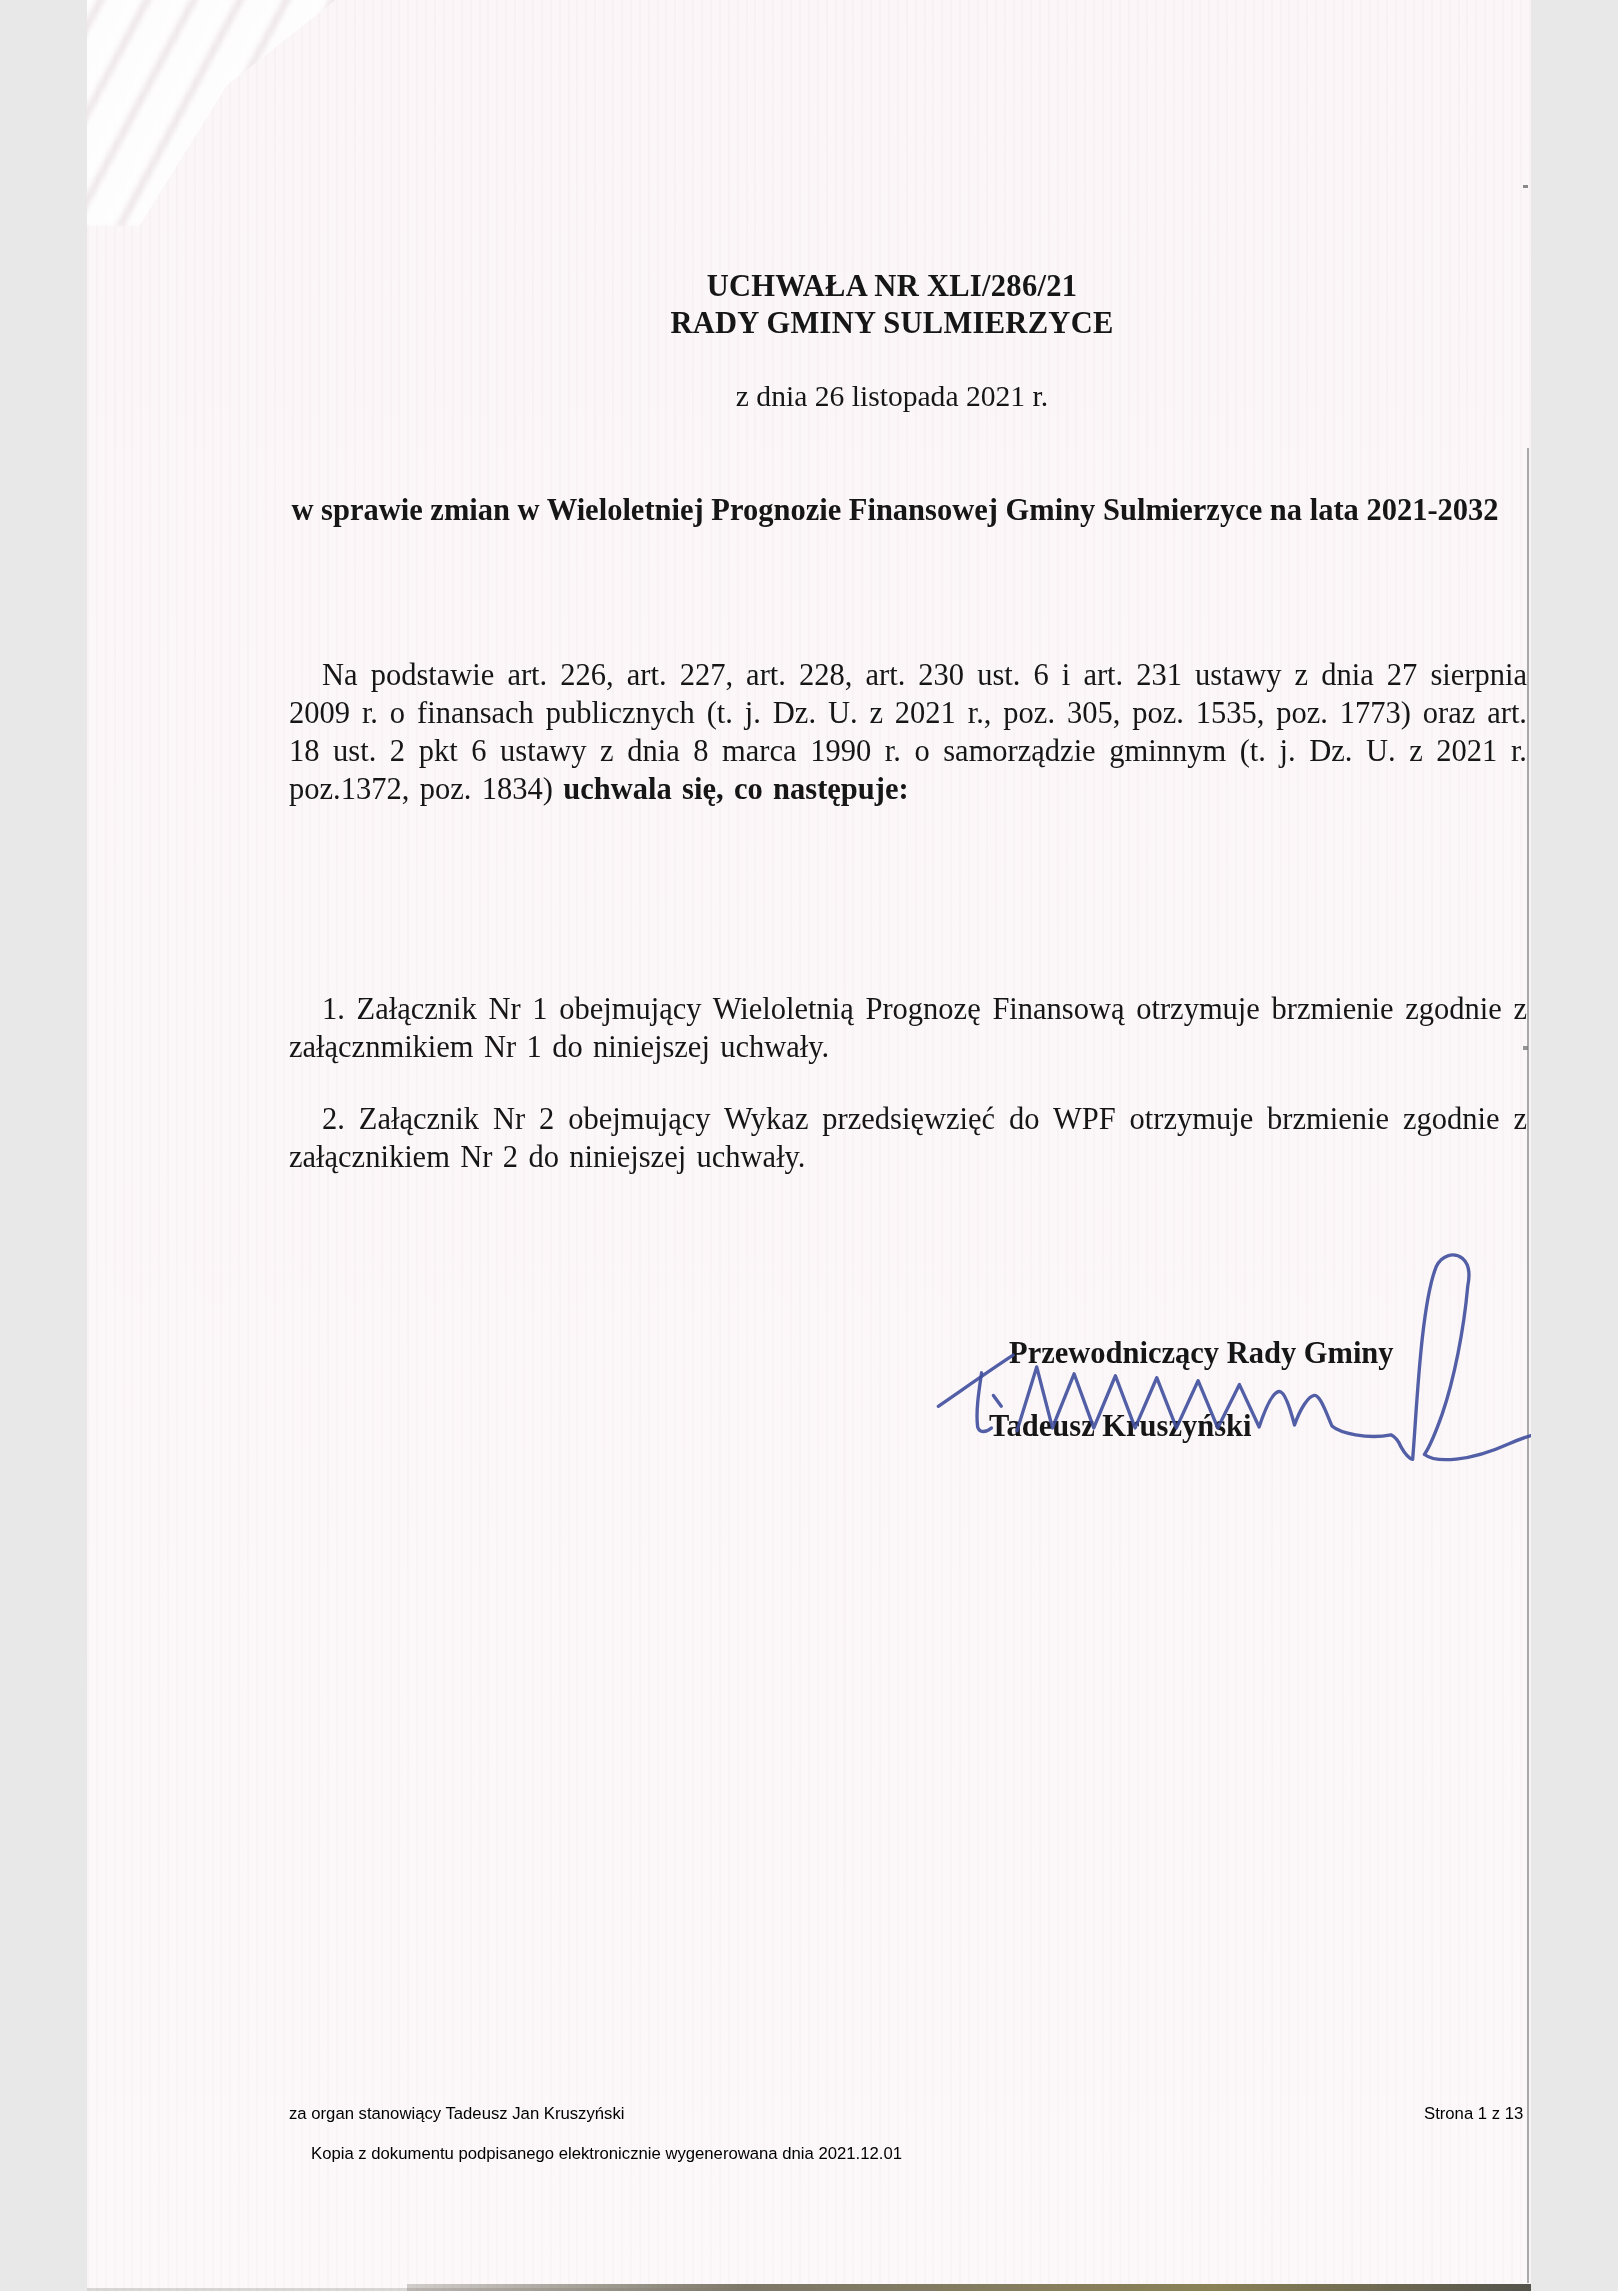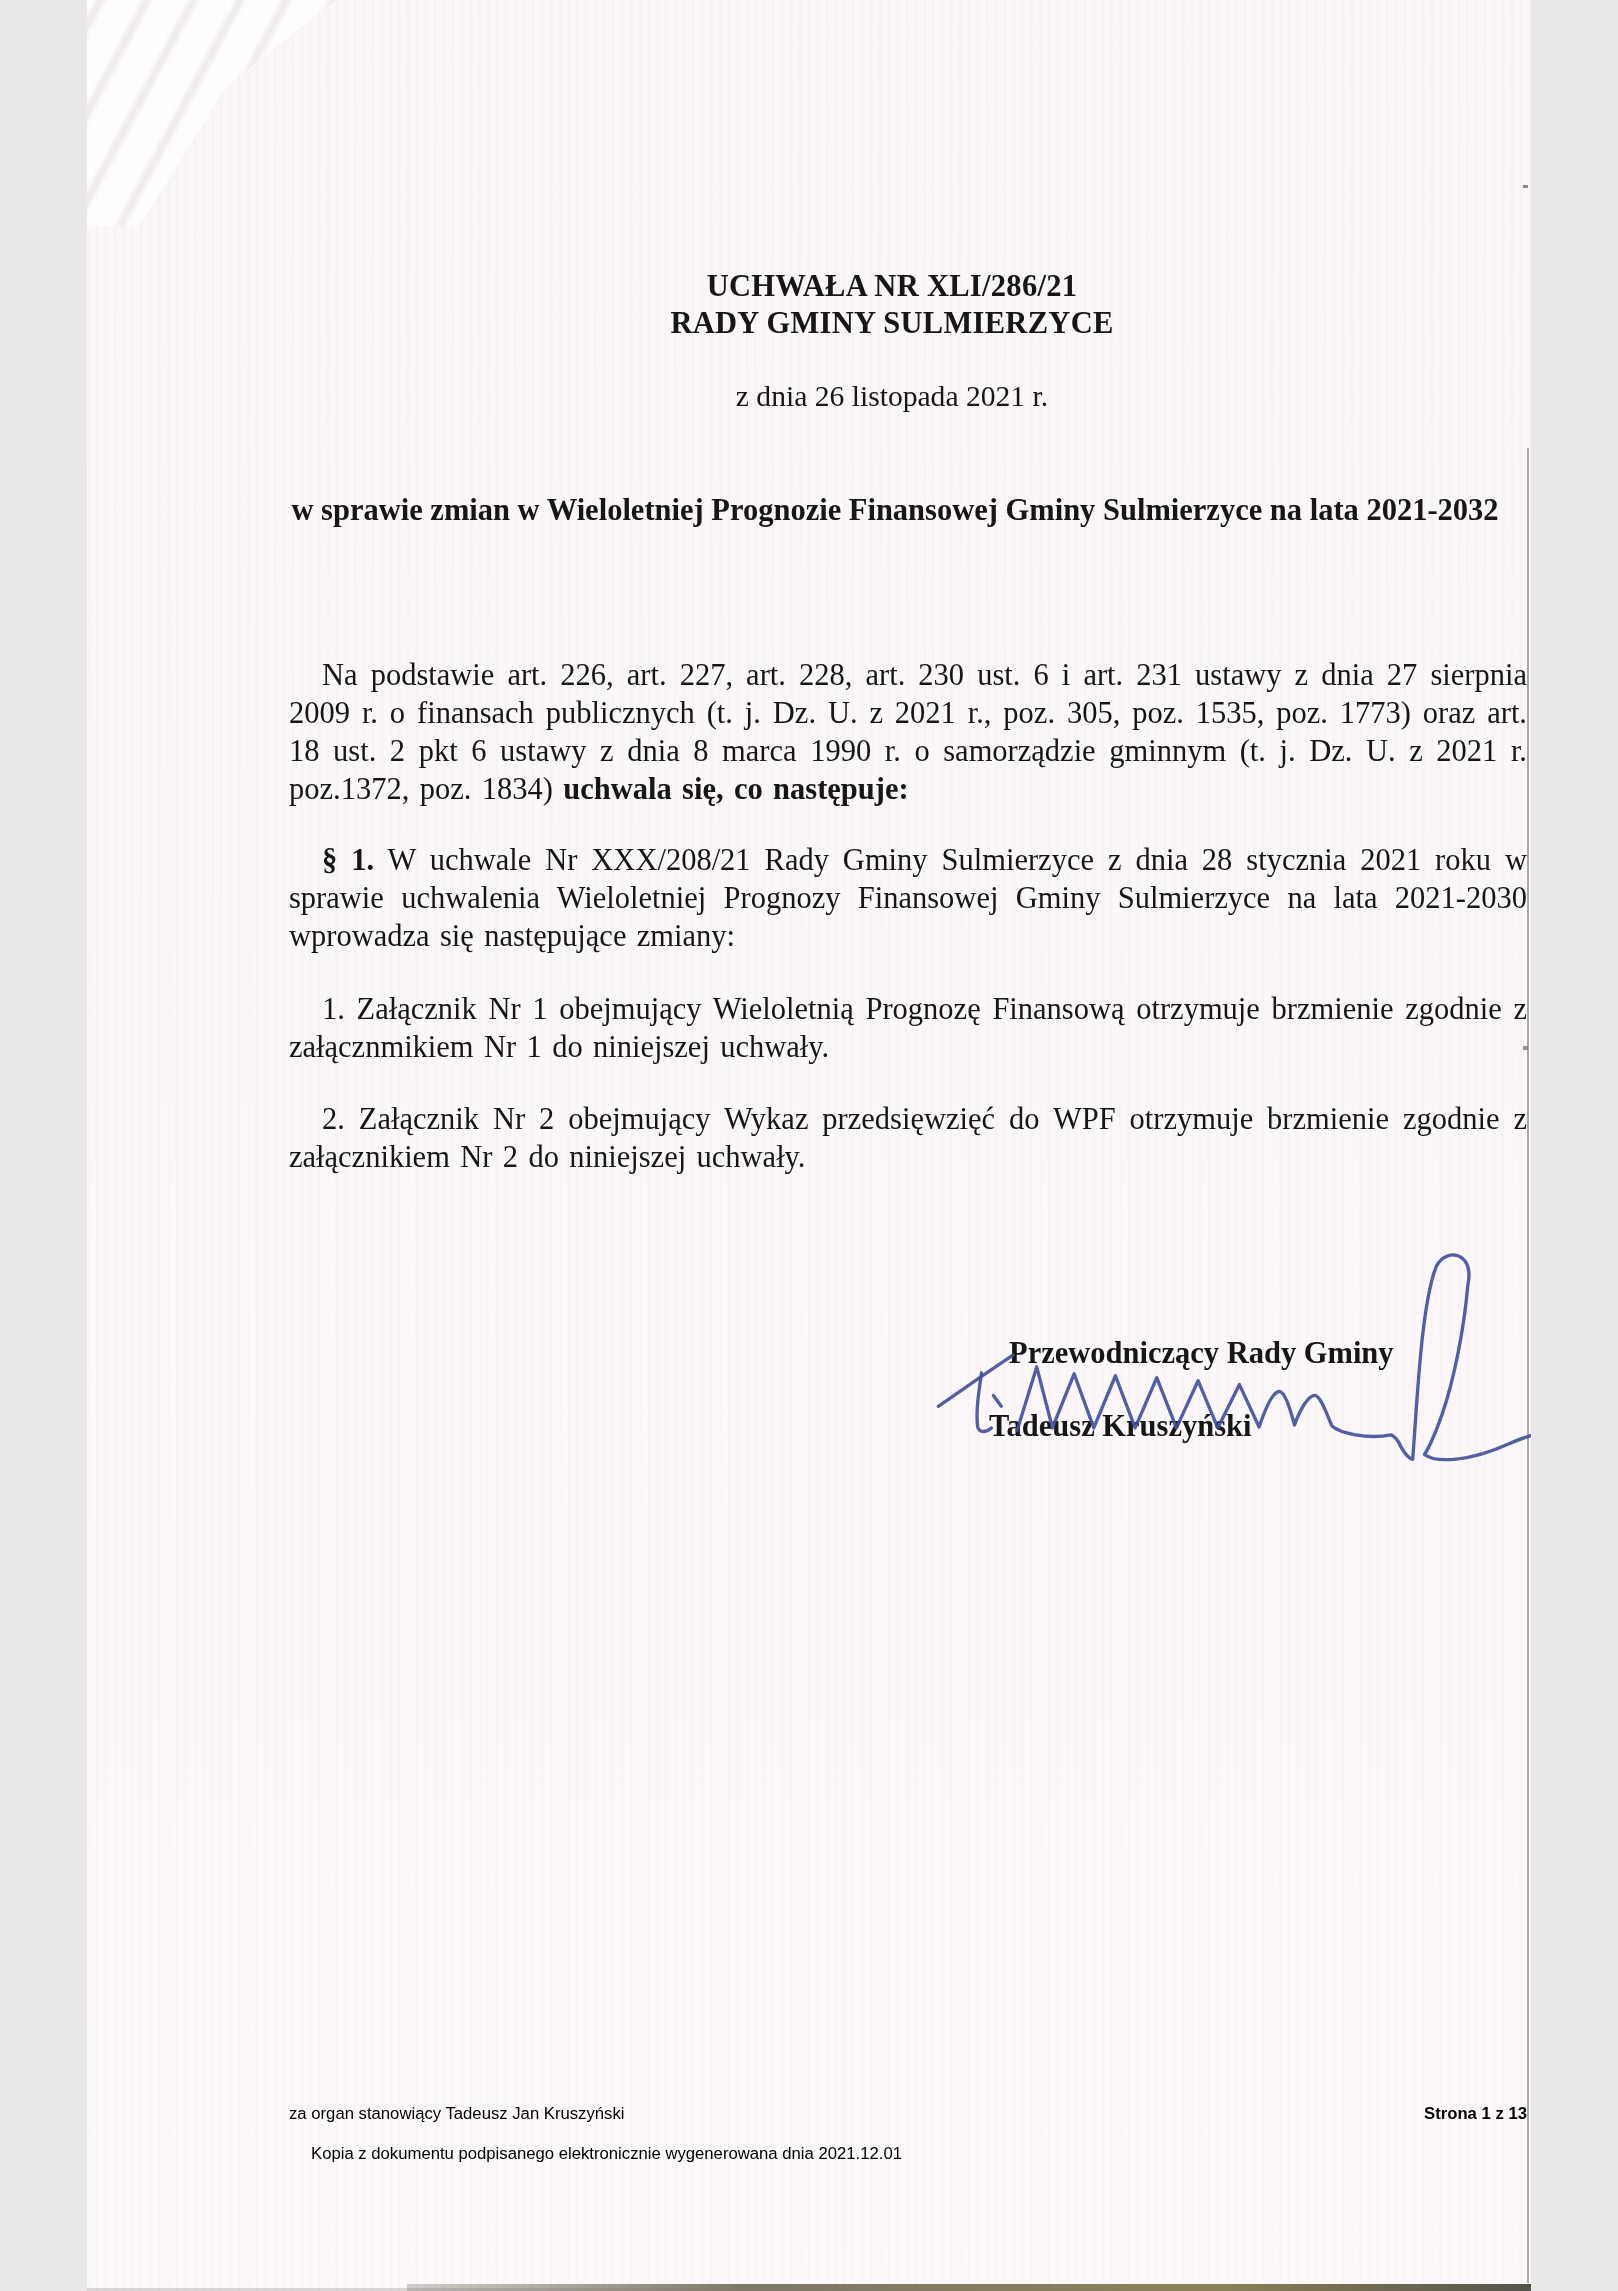--- a/index.html
+++ b/index.html
@@ -112,21 +112,21 @@
     width: 680px; height: 248px;
     z-index: 3;
   }
 
   .footer-left-1, .footer-left-2, .footer-right {
     font-family: "Liberation Sans", "DejaVu Sans", sans-serif;
     font-size: 16.7px; color: #000000; white-space: nowrap;
   }
   .footer-left-1 { top: 2104px; left: 202px; }
   .footer-left-2 { top: 2144px; left: 202px; margin-left: 22px; }
-  .footer-right  { top: 2104px; left: 1337px; font-weight: bold; }
+  .footer-right  { top: 2104px; left: 1337px; }
 </style>
 </head>
 <body>
 
 <div class="page">
 
   <div class="corner-artifact"></div>
   <div class="edge-line-right"></div>
   <div class="edge-tick-1"></div>
   <div class="edge-tick-2"></div>
@@ -137,21 +137,20 @@
     <div>UCHWAŁA NR XLI/286/21</div>
     <div>RADY GMINY SULMIERZYCE</div>
   </div>
 
   <div class="abs date-line">z dnia 26 listopada 2021 r.</div>
 
   <div class="abs subject">w sprawie zmian w Wieloletniej Prognozie Finansowej Gminy Sulmierzyce na lata 2021-2032</div>
 
   <p class="abs para p-legal"><span>Na podstawie art. 226, art. 227, art. 228, art. 230 ust. 6 i art. 231 ustawy z dnia 27 sierpnia 2009 r. o finansach publicznych (t. j. Dz. U. z 2021 r., poz. 305, poz. 1535, poz. 1773) oraz art. 18 ust. 2 pkt 6 ustawy z dnia 8 marca 1990 r. o samorządzie gminnym (t. j. Dz. U. z 2021 r. poz.1372, poz. 1834) </span><b>uchwala się, co następuje:</b></p>
 
-  <p class="abs para p-sec1"><b>§ 1.</b><span> W uchwale Nr XXX/208/21 Rady Gminy Sulmierzyce z dnia 28 stycznia 2021 roku w sprawie uchwalenia Wieloletniej Prognozy Finansowej Gminy Sulmierzyce na lata 2021-2030 wprowadza się następujące zmiany:</span></p>
 
   <p class="abs para p-item1">1. Załącznik Nr 1 obejmujący Wieloletnią Prognozę Finansową otrzymuje brzmienie zgodnie z załącznmikiem Nr 1 do niniejszej uchwały.</p>
 
   <p class="abs para p-item2">2. Załącznik Nr 2 obejmujący Wykaz przedsięwzięć do WPF otrzymuje brzmienie zgodnie z załącznikiem Nr 2 do niniejszej uchwały.</p>
 
 
   <div class="abs sig-role">Przewodniczący Rady Gminy</div>
   <div class="abs sig-name">Tadeusz Kruszyński</div>
 
   <svg class="abs sig-ink" viewBox="0 0 690 252" fill="none" xmlns="http://www.w3.org/2000/svg">

